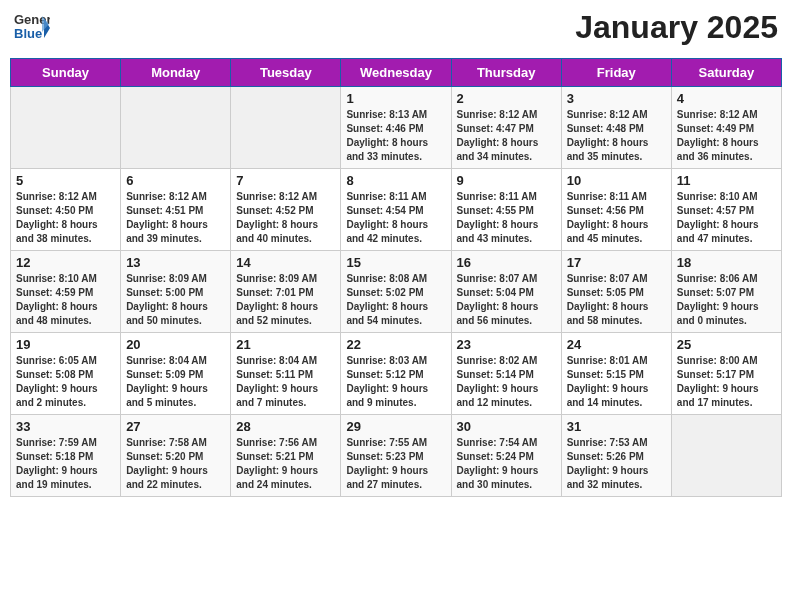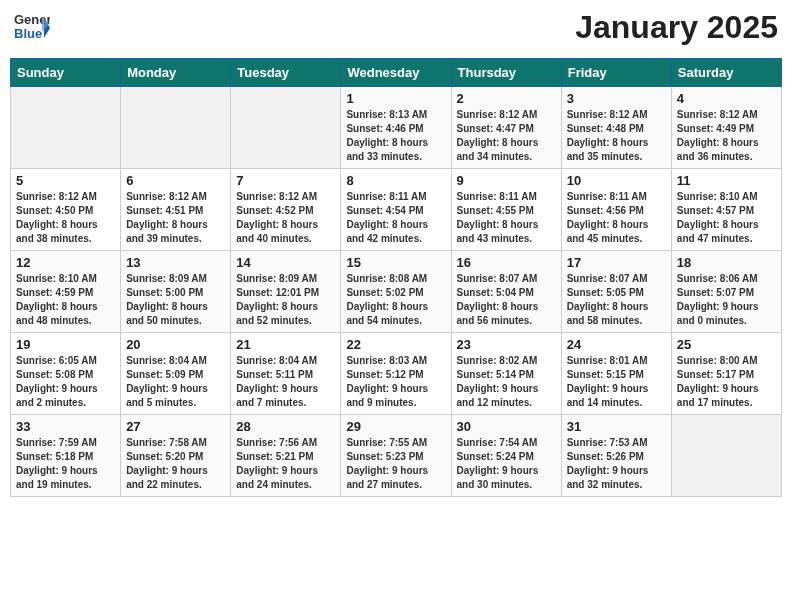--- a/index.html
+++ b/index.html
@@ -34,25 +34,25 @@
     .subtitle {
       font-size: 14px;
       color: #444;
     }
     .calendar {
       width: 100%;
       border-collapse: collapse;
       border: 1px solid #ccc;
     }
     .calendar th {
-      background-color: #0f766e;
+      background-color: #a21caf;
       color: #fff;
       font-size: 13px;
       font-weight: bold;
-      text-align: left;
+      text-align: center;
       padding: 6px 6px;
       border: 1px solid #1a5fa8;
     }
     .calendar td {
       vertical-align: top;
       border: 1px solid #ccc;
       padding: 4px 5px;
       width: calc(100% / 7);
       min-height: 85px;
       font-size: 10.5px;
@@ -209,21 +209,21 @@
         <td>
           <span class="day-number">13</span>
           <div class="day-info">Sunrise: 8:09 AM
 Sunset: 5:00 PM
 Daylight: 8 hours
 and 50 minutes.</div>
         </td>
         <td>
           <span class="day-number">14</span>
           <div class="day-info">Sunrise: 8:09 AM
-Sunset: 12:01 PM
+Sunset: 7:01 PM
 Daylight: 8 hours
 and 52 minutes.</div>
         </td>
         <td>
           <span class="day-number">15</span>
           <div class="day-info">Sunrise: 8:08 AM
 Sunset: 5:02 PM
 Daylight: 8 hours
 and 54 minutes.</div>
         </td>

